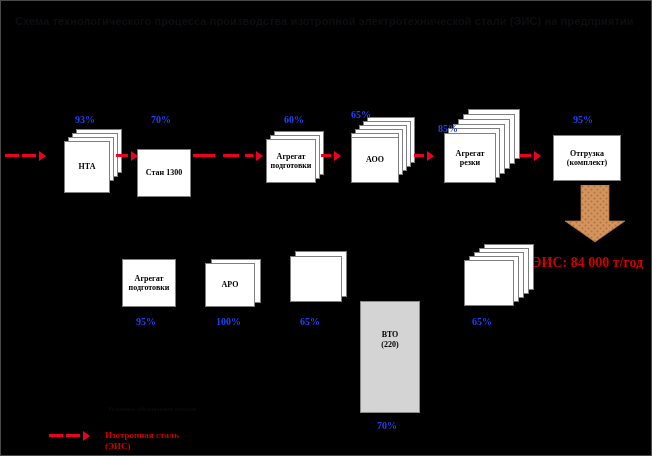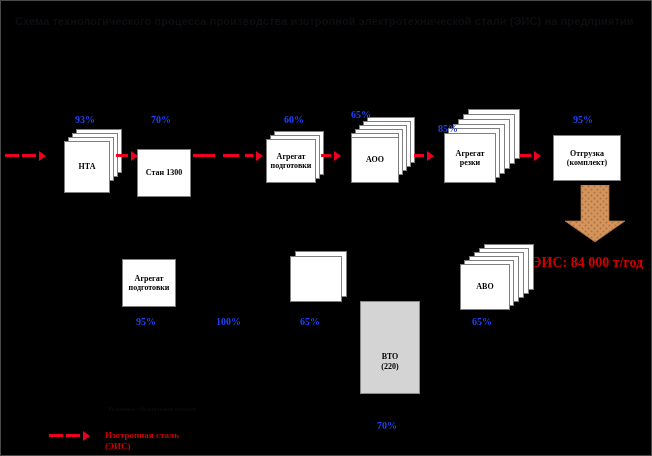--- a/index.html
+++ b/index.html
@@ -278,44 +278,47 @@
   <div class="redtext" style="left:531px; top:256px;">ЭИС: 84 000 т/год</div>
 
   <div class="boxwrap" style="left:121px; top:258px; width:54px; height:48px;">
     <div class="pbox" style="left:0px; top:0px; width:54px; height:48px;">
       <span>Агрегат</span>
       <span class="l2">подготовки</span>
     </div>
   </div>
   <div class="pct" style="left:135px; top:315px;">95%</div>
 
+  <div class="boxwrap" style="left:204px; top:258px; width:56px; height:48px;">
+    <div class="sheet" style="left:6px; top:0px; width:50px; height:44px;"></div>
+    <div class="pbox" style="left:0px; top:4px; width:50px; height:44px;">
+      <span>АРО</span>
+      <span class="l2"></span>
+    </div>
+  </div>
   <div class="pct" style="left:215px; top:315px;">100%</div>
 
   <div class="boxwrap" style="left:284px; top:250px; width:62px; height:56px;">
     <div class="sheet" style="left:10px; top:0px; width:52px; height:46px;"></div>
     <div class="sheet" style="left:5px;  top:5px; width:52px; height:46px;"></div>
   </div>
   <div class="pct" style="left:299px; top:315px;">65%</div>
 
-  <div class="greybox" style="left:359px; top:300px; width:60px; height:93px;justify-content:center;">
+  <div class="greybox" style="left:359px; top:300px; width:60px; height:112px;">
     <span>ВТО</span>
     <span class="l2">(220)</span>
   </div>
   <div class="pct" style="left:376px; top:419px;">70%</div>
 
   <div class="boxwrap" style="left:459px; top:243px; width:74px; height:66px;">
     <div class="sheet" style="left:24px; top:0px;  width:50px; height:46px;"></div>
     <div class="sheet" style="left:19px; top:4px;  width:50px; height:46px;"></div>
     <div class="sheet" style="left:14px; top:8px;  width:50px; height:46px;"></div>
     <div class="sheet" style="left:9px;  top:12px; width:50px; height:46px;"></div>
     <div class="sheet" style="left:4px;  top:16px; width:50px; height:46px;"></div>
-    <div class="pbox" style="left:0px; top:20px; width:50px; height:46px;">
-      <span>АВО</span>
-      <span class="l2"></span>
-    </div>
   </div>
   <div class="pct" style="left:471px; top:315px;">65%</div>
 
   <div class="darktext" style="left:107px; top:404px;">Условные обозначения потоков</div>
 
   <div class="rarrow" style="left:48px; top:430px;">
     <div class="dash" style="width:14px;"></div>
     <div class="gap"></div>
     <div class="dash" style="width:14px;"></div>
     <div class="gap"></div>

